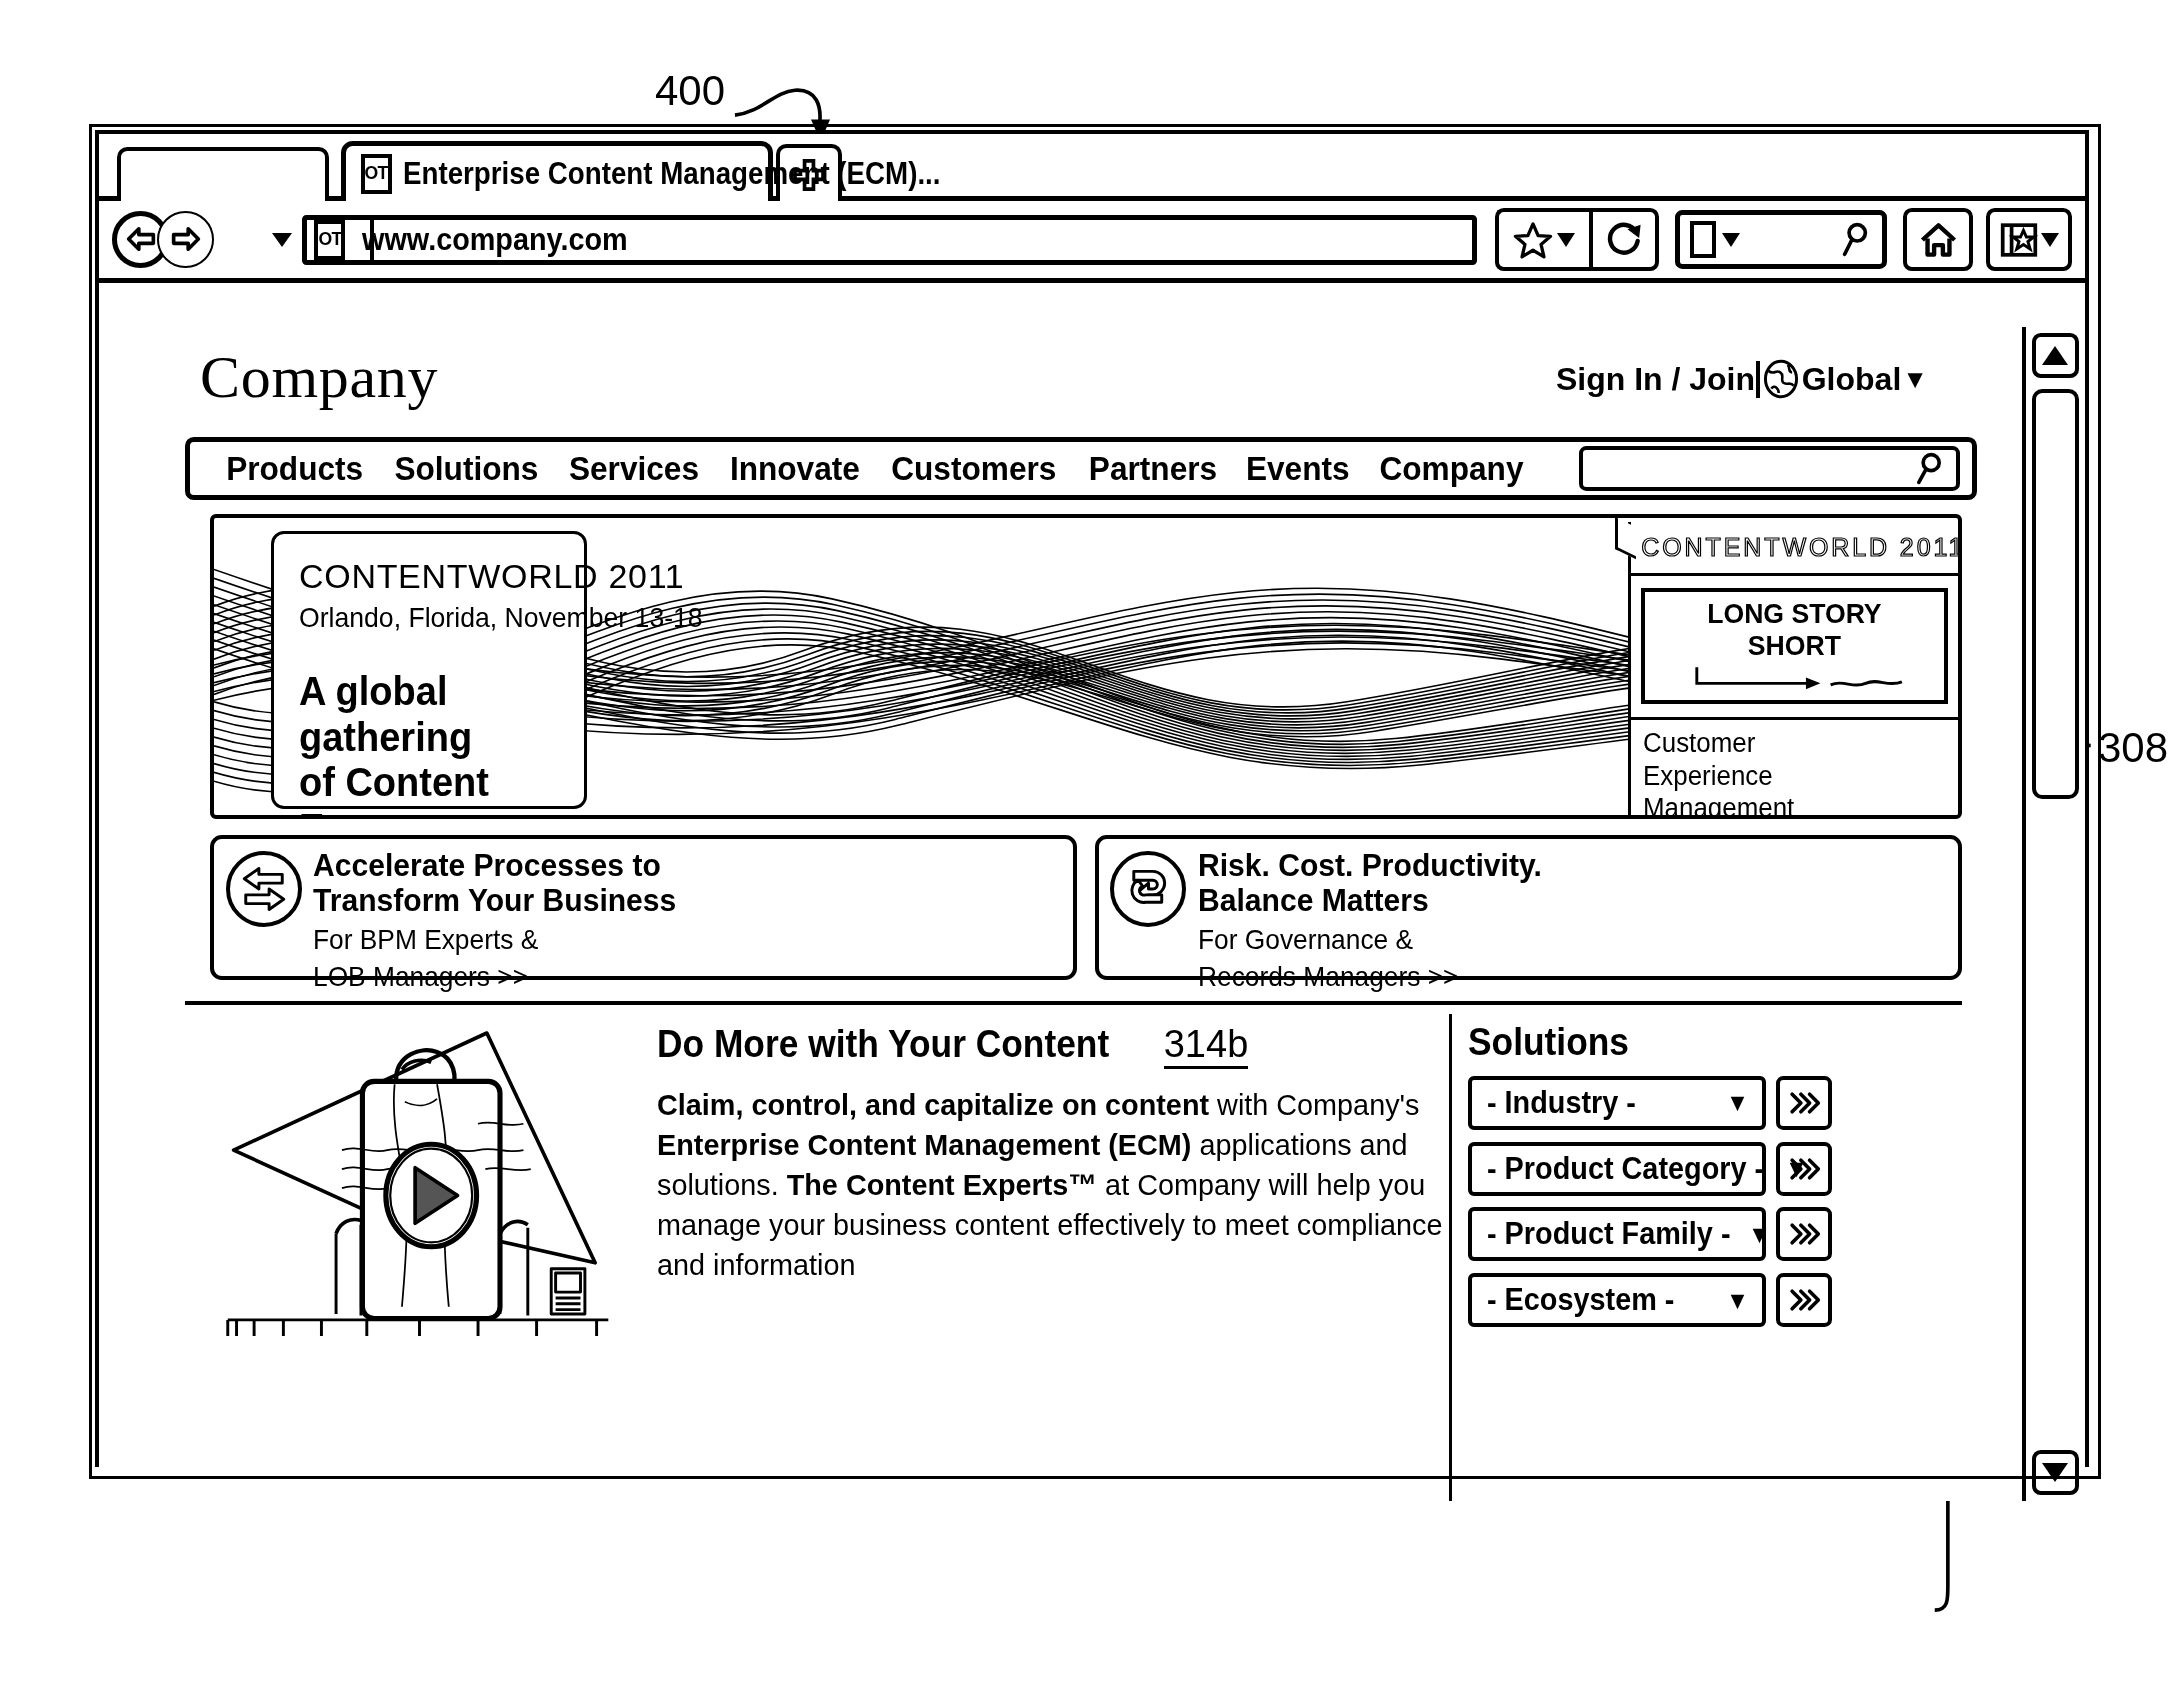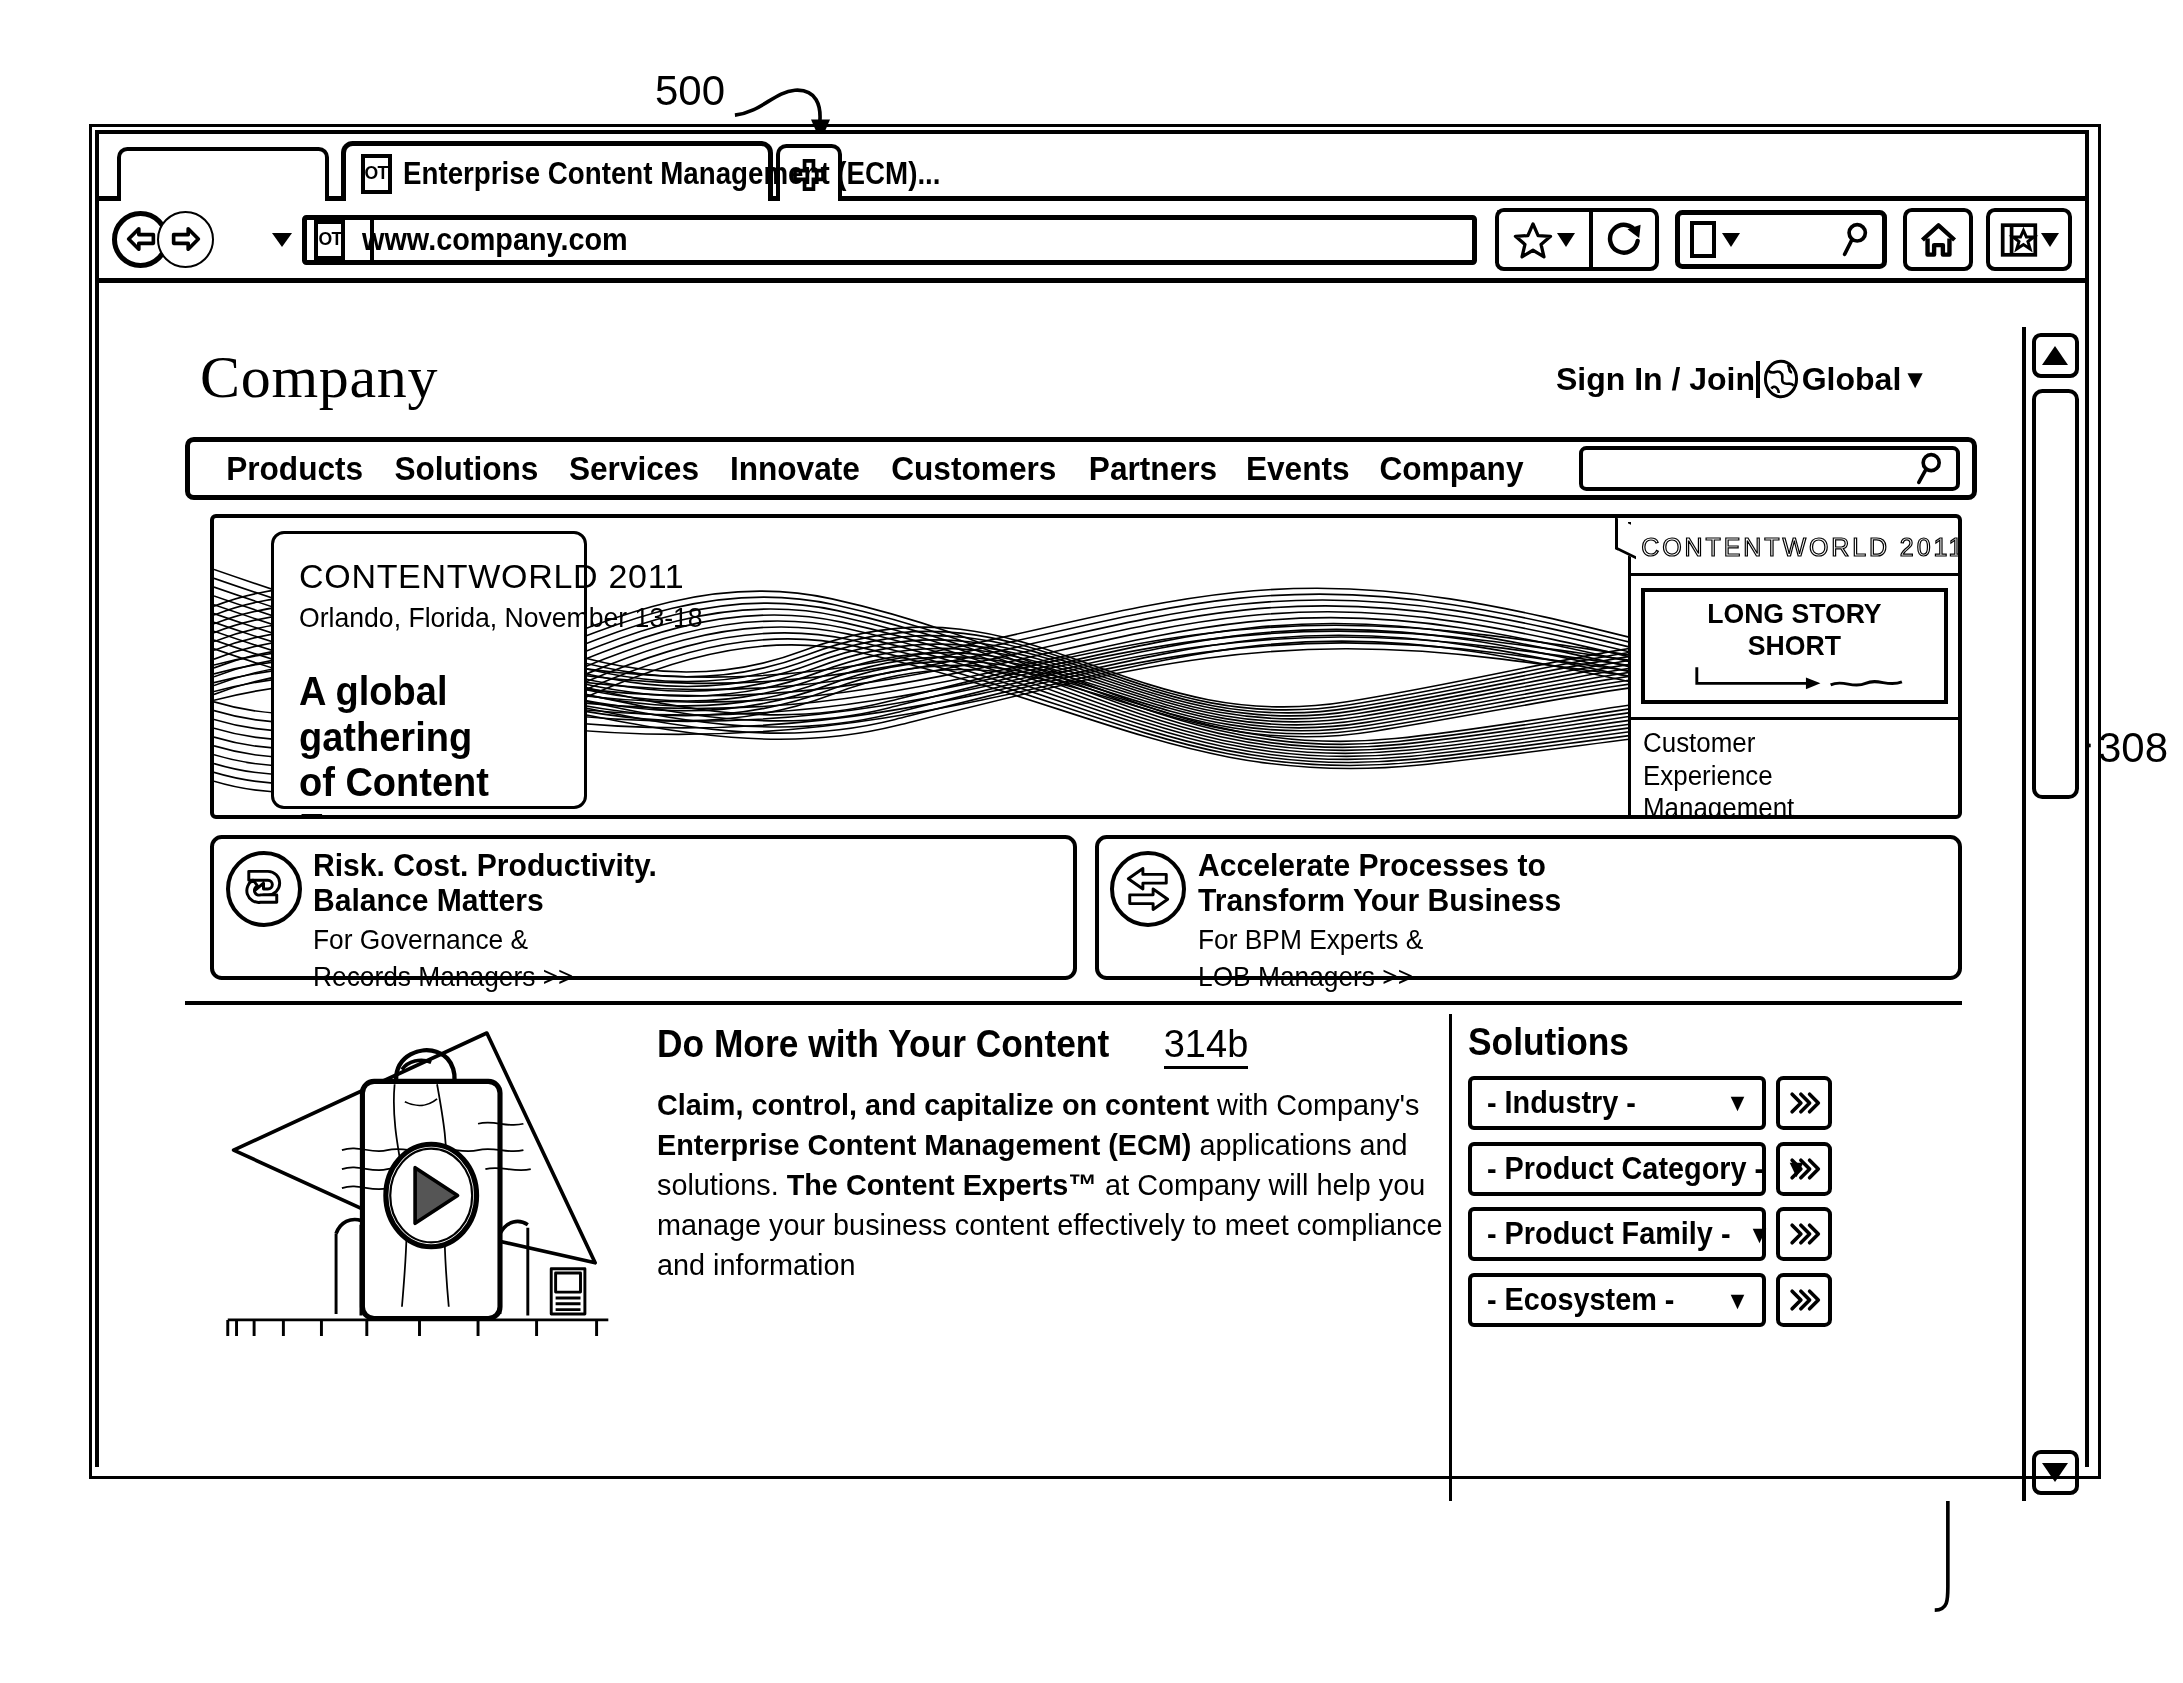--- a/index.html
+++ b/index.html
@@ -143,21 +143,21 @@
           display:flex;align-items:center;justify-content:center;background:#fff;flex:none;}
 
   .hdr-inline{display:flex;align-items:baseline;gap:20.5px;}
   .ref-inline{font-size:38px;border-bottom:3.7px solid #000;padding-bottom:2.9px;line-height:1;}
 
   svg{display:block;}
 </style>
 </head>
 <body>
 
-<div class="ref" style="left:655px;top:67px;">500</div>
+<div class="ref" style="left:655px;top:67px;">400</div>
 <svg style="position:absolute;left:732px;top:77px;" width="139" height="66" viewBox="0 0 190 90">
   <path d="M4,52 C40,48 58,20 86,18 C116,16 122,40 120,62" fill="none" stroke="#000" stroke-width="5"></path>
   <polygon points="108,58 134,58 121,88" fill="#000"></polygon>
 </svg>
 
 <div class="ref" style="left:139px;top:432px;">307</div>
 <svg style="position:absolute;left:209px;top:406px;" width="81" height="73" viewBox="0 0 110 100">
   <path d="M4,62 C34,62 38,26 62,18 L74,18" fill="none" stroke="#000" stroke-width="5"></path>
 </svg>
 
@@ -380,49 +380,49 @@
           </div>
 
         </div>
       </div>
 
       <div id="promos">
 
 
         <div class="promo">
           <div class="promo-ico">
+            <svg width="54" height="50" viewBox="0 0 74 68">
+              <g fill="#fff" stroke="#000" stroke-width="4" stroke-linejoin="round">
+                <path d="M30,6 L10,20 L30,34 v-8 h32 v-12 h-32 z"></path>
+                <path d="M44,34 L64,48 L44,62 v-8 H12 v-12 h32 z"></path>
+              </g>
+            </svg>
+          </div>
+          <div>
+            <div class="promo-ttl">Accelerate Processes to</div>
+            <div class="promo-ttl">Transform Your Business</div>
+            <div class="promo-sub">For BPM Experts &amp;</div>
+            <div class="promo-sub">LOB Managers &gt;&gt;</div>
+          </div>
+        </div>
+
+        <div class="promo">
+          <div class="promo-ico">
             <svg width="53" height="50" viewBox="0 0 72 68">
               <g fill="#fff" stroke="#000" stroke-width="4" stroke-linejoin="round">
                 <path d="M16,10 h26 a16,16 0 0 1 0,32 h-6 v8 l-14,-12 l14,-12 v8 h6 a6,6 0 0 0 0,-12 h-26 z"></path>
                 <path d="M22,22 a16,16 0 0 0 10,30 h22 v-10 h-22 a6,6 0 0 1 -4,-12 z"></path>
               </g>
             </svg>
           </div>
           <div>
             <div class="promo-ttl">Risk. Cost. Productivity.</div>
             <div class="promo-ttl">Balance Matters</div>
             <div class="promo-sub">For Governance &amp;</div>
             <div class="promo-sub">Records Managers &gt;&gt;</div>
-          </div>
-        </div>
-
-        <div class="promo">
-          <div class="promo-ico">
-            <svg width="54" height="50" viewBox="0 0 74 68">
-              <g fill="#fff" stroke="#000" stroke-width="4" stroke-linejoin="round">
-                <path d="M30,6 L10,20 L30,34 v-8 h32 v-12 h-32 z"></path>
-                <path d="M44,34 L64,48 L44,62 v-8 H12 v-12 h32 z"></path>
-              </g>
-            </svg>
-          </div>
-          <div>
-            <div class="promo-ttl">Accelerate Processes to</div>
-            <div class="promo-ttl">Transform Your Business</div>
-            <div class="promo-sub">For BPM Experts &amp;</div>
-            <div class="promo-sub">LOB Managers &gt;&gt;</div>
           </div>
         </div>
       </div>
 
       <div id="lowerrule"></div>
       <div id="lower">
 
         <div id="media">
           <svg width="469" height="322" viewBox="0 0 640 440">
             <g fill="none" stroke="#000" stroke-width="5" stroke-linejoin="round">

